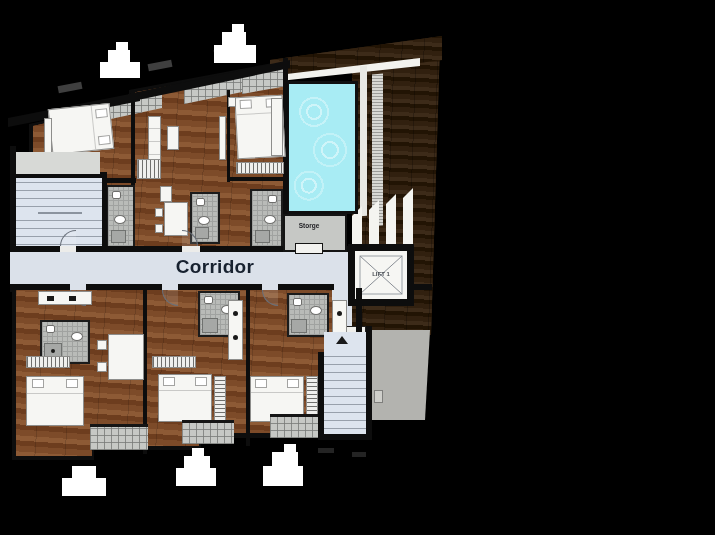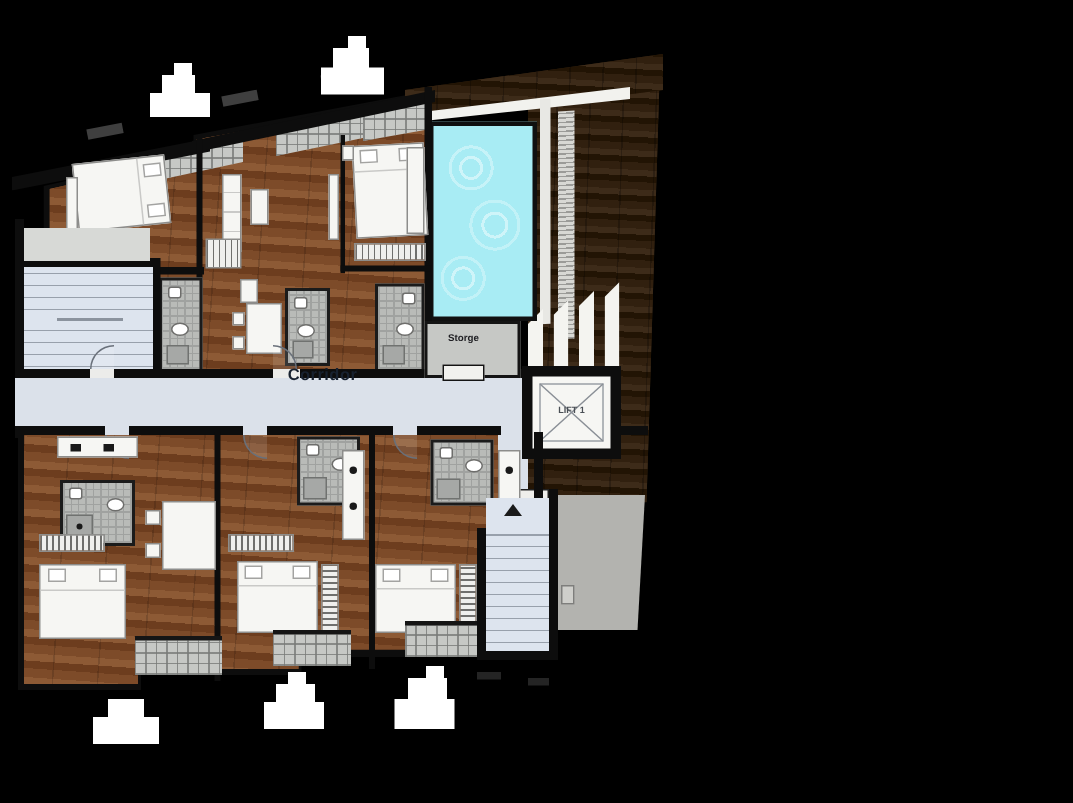--- a/index.html
+++ b/index.html
@@ -154,21 +154,21 @@
   <div class="arc" style="left:60px;top:230px;width:16px;height:16px;border-right:none;border-bottom:none;border-top-left-radius:16px;"></div>
   <div class="arc" style="left:182px;top:230px;width:16px;height:16px;border-left:none;border-bottom:none;border-top-right-radius:16px;"></div>
   <div class="wall" style="left:10px;top:284px;width:324px;height:6px;"></div>
   <div class="wall" style="left:352px;top:284px;width:80px;height:6px;"></div>
   <div style="left:70px;top:284px;width:16px;height:6px;background:var(--corridor,#dbe1ea);"></div>
   <div style="left:162px;top:284px;width:16px;height:6px;background:var(--corridor,#dbe1ea);"></div>
   <div style="left:262px;top:284px;width:16px;height:6px;background:var(--corridor,#dbe1ea);"></div>
   <div class="arc" style="left:70px;top:290px;width:16px;height:16px;border-right:none;border-top:none;border-bottom-left-radius:16px;"></div>
   <div class="arc" style="left:162px;top:290px;width:16px;height:16px;border-right:none;border-top:none;border-bottom-left-radius:16px;"></div>
   <div class="arc" style="left:262px;top:290px;width:16px;height:16px;border-right:none;border-top:none;border-bottom-left-radius:16px;"></div>
-  <div class="label" style="left:150px;top:244px;width:130px;font-size:11px;color:var(--navy,#17212f);letter-spacing:.3px;">Corridor</div>
+  <div class="label" style="left:150px;top:256px;width:130px;font-size:19px;color:var(--navy,#17212f);letter-spacing:.3px;">Corridor</div>
 
   <div style="left:283px;top:214px;width:64px;height:38px;border:2px solid #141414;background-color:var(--balcony,#c6c8c5);"></div>
   <div class="label" style="left:287px;top:222px;width:44px;font-size:6.5px;">Storge</div>
   <div style="left:295px;top:243px;width:28px;height:11px;background:#f2f2ef;border:1px solid #141414;"></div>
 
   <div class="wall" style="left:348px;top:244px;width:66px;height:62px;"></div>
   <div style="left:355px;top:251px;width:52px;height:48px;background:var(--paper,#f6f6f3);">
     <svg width="52" height="48" viewBox="0 0 52 48" style="left:0;top:0;">
       <rect x="5" y="5" width="42" height="38" fill="none" stroke="#9aa0a6" stroke-width="1"></rect>
       <line x1="5" y1="5" x2="47" y2="43" stroke="#8a8f96" stroke-width="1"></line>

